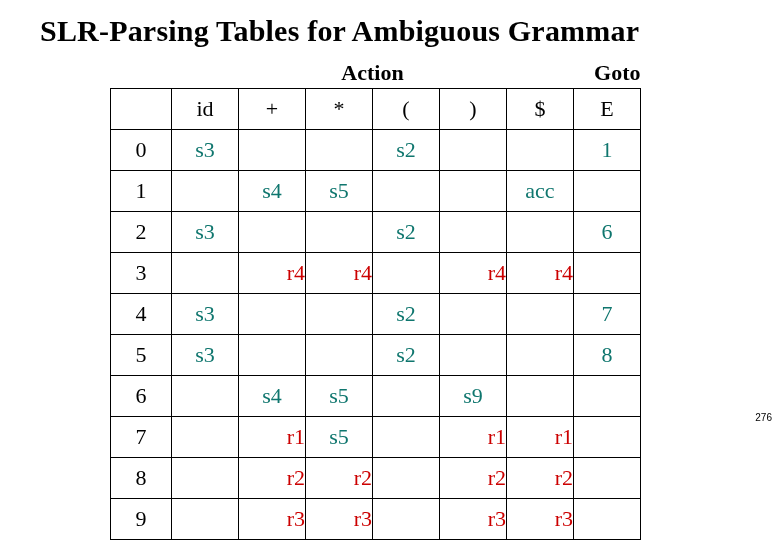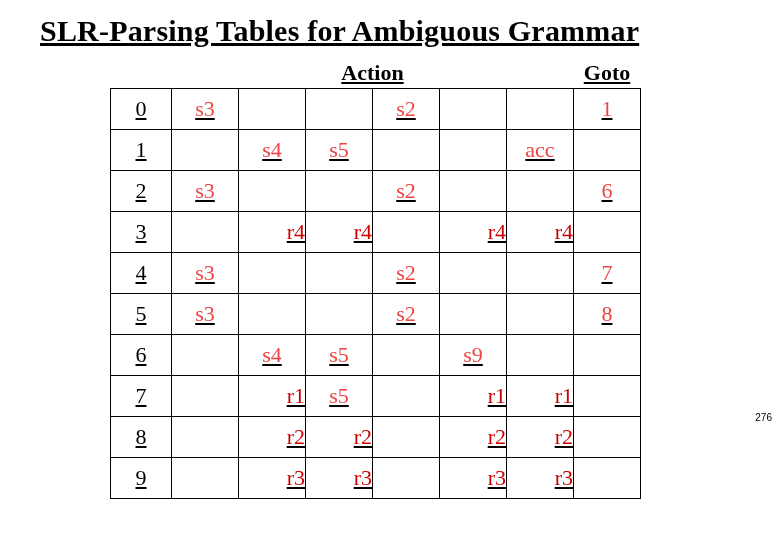--- a/index.html
+++ b/index.html
@@ -10,21 +10,20 @@
     background: #ffffff;
     font-family: "Times New Roman", Times, serif;
     color: #000;
   }
   .slide {
     position: relative;
     width: 780px;
     height: 429px;
     box-sizing: border-box;
     padding: 14px 40px 0 40px;
-    text-decoration: underline;
   }
   h1.title {
     margin: 0 0 10px 0;
     font-size: 30px;
     font-weight: bold;
     letter-spacing: 0.2px;
   }
   .table-wrap {
     margin-left: 70px;
     margin-top: 6px;
@@ -52,29 +51,30 @@
     font-weight: bold;
     height: 30px;
     font-size: 22px;
   }
   tr.group-header td.no-border {
     border: none;
   }
   tr.group-header td.group-label {
     border: none;
     font-weight: bold;
+    text-align: right;
   }
   tr.col-header td {
     font-weight: normal;
     font-size: 22px;
   }
   tr.col-header td.state-corner {
     
   }
-  .shift { color: #ef4444; }
+  .shift { color: #0f766e; }
   .reduce { color: #cc0000; text-align: right; }
   .page-num {
     position: absolute;
     right: 8px;
     bottom: 6px;
     font-size: 10px;
     font-family: Arial, sans-serif;
     color: #000;
   }
 </style>
@@ -85,20 +85,30 @@
   <h1 class="title">SLR-Parsing Tables for Ambiguous Grammar</h1>
 
   <div class="table-wrap">
     <table>
       <tbody>
           <tr class="group-header">
         <td class="no-border narrow"></td>
         <td class="group-label" colspan="6" style="text-align:center;">Action</td>
         <td class="group-label">Goto</td>
       </tr>
+      <tr class="col-header">
+        <td class="state-corner narrow"></td>
+        <td>id</td>
+        <td>+</td>
+        <td>*</td>
+        <td>(</td>
+        <td>)</td>
+        <td>$</td>
+        <td>E</td>
+      </tr>
       </tbody>
         <tbody id="table-body">
           <tr>
             <td class="narrow">0</td>
             <td class="shift">s3</td>
             <td class="shift"></td>
             <td class="shift"></td>
             <td class="shift">s2</td>
             <td class="shift"></td>
             <td class="shift"></td>

